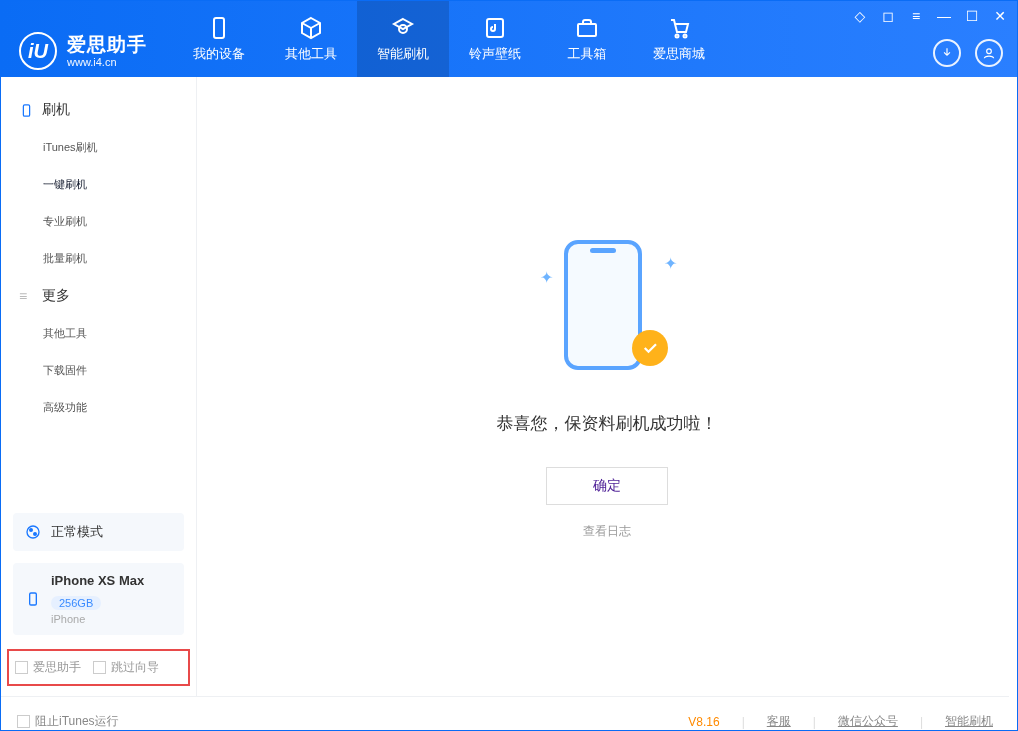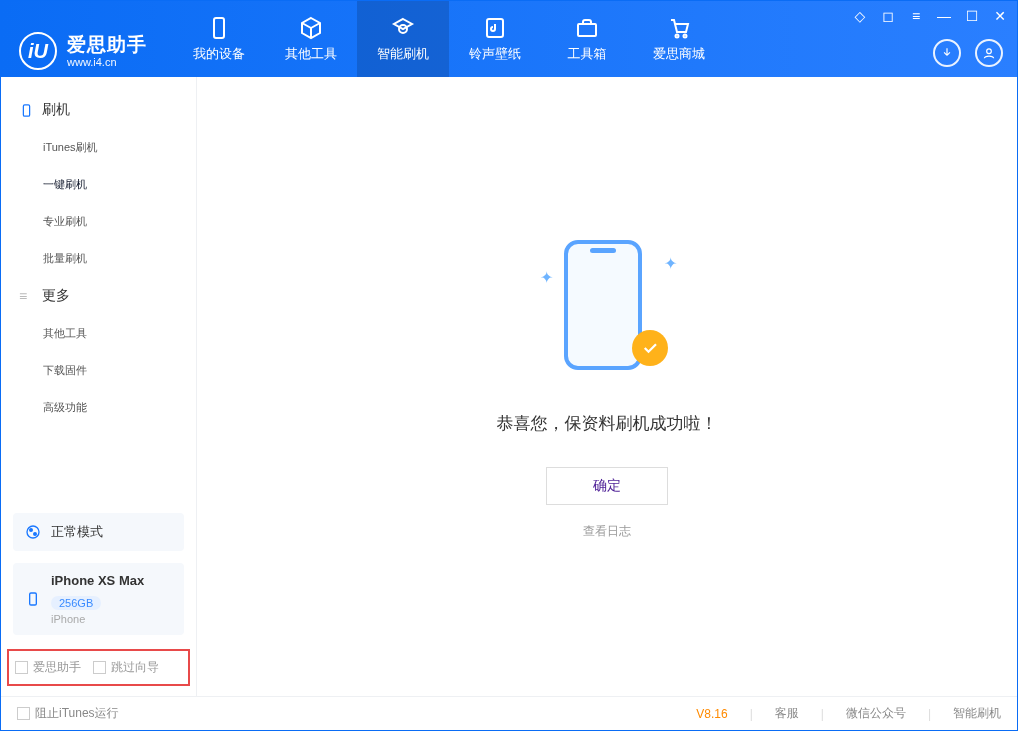--- a/index.html
+++ b/index.html
@@ -46,24 +46,24 @@
 .badge-ok { position:absolute; right:4px; bottom:18px; width:36px; height:36px; background:#ffb21a; border-radius:50%; display:flex; align-items:center; justify-content:center; }
 .badge-ok svg { width:18px; height:18px; }
 .spark { position:absolute; width:10px; height:10px; color:#6fb4ff; }
 .spark.s1 { left:-2px; top:34px; }
 .spark.s2 { right:-2px; top:20px; }
 .msg { font-size:17px; color:#333; margin-bottom:32px; }
 .btn-ok { padding:9px 46px; border:1px solid #ddd; background:#fff; font-size:14px; color:#4c1d95; cursor:pointer; margin-bottom:18px; }
 .log-link { font-size:12px; color:#999; cursor:pointer; }
 
 
-.footer { position:absolute; bottom:0; left:0; right:0; height:34px; border-top:1px solid #eef0f3; display:flex; align-items:center; padding:0 16px; font-size:12px; color:#888; }
+.footer { position:absolute; bottom:0; left:0; right:8px; height:34px; border-top:1px solid #eef0f3; display:flex; align-items:flex-end; padding:0 16px; font-size:12px; color:#888; }
 .footer .chk { color:#888; }
 .footer-right { margin-left:auto; display:flex; align-items:center; gap:22px; }
-.f-link { color:#888; cursor:pointer; }
+.f-link { color:#888; cursor:pointer;text-decoration:underline; }
 .f-sep { color:#ddd; }
 .ver { color:#ff8a00; }
 </style>
 </head>
 <body>
 
 <div class="header">
   <div class="logo-block">
     <div class="logo-circ">iU</div>
     <div class="logo-txt">

